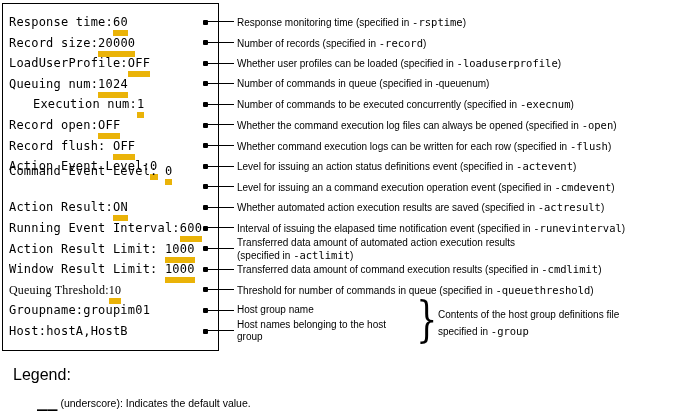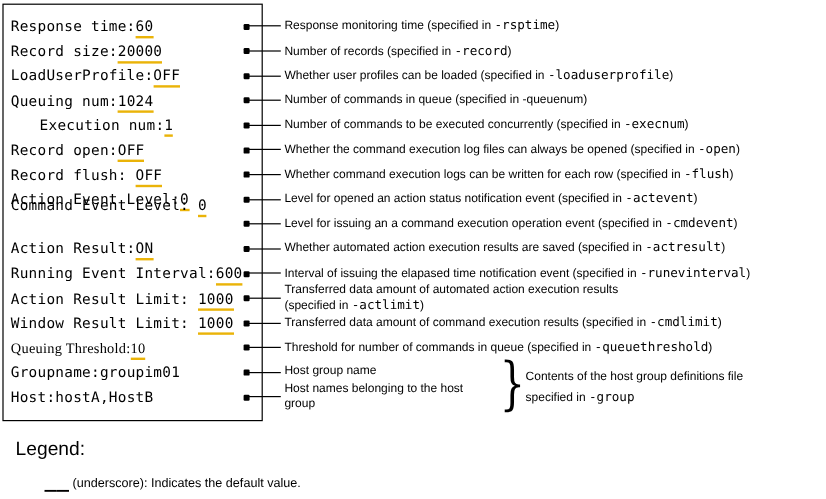--- a/index.html
+++ b/index.html
@@ -26,21 +26,21 @@
   .box-row {
     position: absolute;
     left: 9px;
     height: 16px; line-height: 16px;
     font-family: "DejaVu Sans Mono", monospace;
     font-size: 12px;
     letter-spacing: 0.2px;
     white-space: pre;
   }
   .box-row .val.underline {
-    border-bottom: 2px solid #eab308;
+    border-bottom: 6px solid #eab308;
     padding-bottom: 1px;
   }
   .bullet {
     position: absolute;
     left: 203px;
     width: 5px; height: 5px;
     background: #000000;
     border-radius: 1px;
   }
   .leader {
@@ -139,21 +139,21 @@
       <div class="box-row" style="top: 137.6px;"><span>Record flush: </span><span class="val underline">OFF</span></div>
       <div class="bullet" style="top: 143.1px;"></div>
       <div class="leader" style="top: 145px;"></div>
       <div class="desc" style="top: 145.6px;">
         <div class="desc-line"><span>Whether command execution logs can be written for each row (specified in </span><span class="opt">-flush</span><span>)</span></div>
       </div>
       <div class="box-row" style="top: 158.2px;"><span>Action Event Level:</span><span class="val underline">0</span></div>
       <div class="bullet" style="top: 163.7px;"></div>
       <div class="leader" style="top: 165.6px;"></div>
       <div class="desc" style="top: 166.2px;">
-        <div class="desc-line"><span>Level for opened an action status notification event (specified in </span><span class="opt">-actevent</span><span>)</span></div>
+        <div class="desc-line"><span>Level for issuing an action status definitions event (specified in </span><span class="opt">-actevent</span><span>)</span></div>
       </div>
       <div class="box-row" style="top: 163px; text-align: center;"><span>Command Event Level: </span><span class="val underline">0</span></div>
       <div class="bullet" style="top: 184.3px;"></div>
       <div class="leader" style="top: 186.2px;"></div>
       <div class="desc" style="top: 186.8px;">
         <div class="desc-line"><span>Level for issuing an a command execution operation event (specified in </span><span class="opt">-cmdevent</span><span>)</span></div>
       </div>
       <div class="box-row" style="top: 199.4px;"><span>Action Result:</span><span class="val underline">ON</span></div>
       <div class="bullet" style="top: 204.9px;"></div>
       <div class="leader" style="top: 206.8px;"></div>

